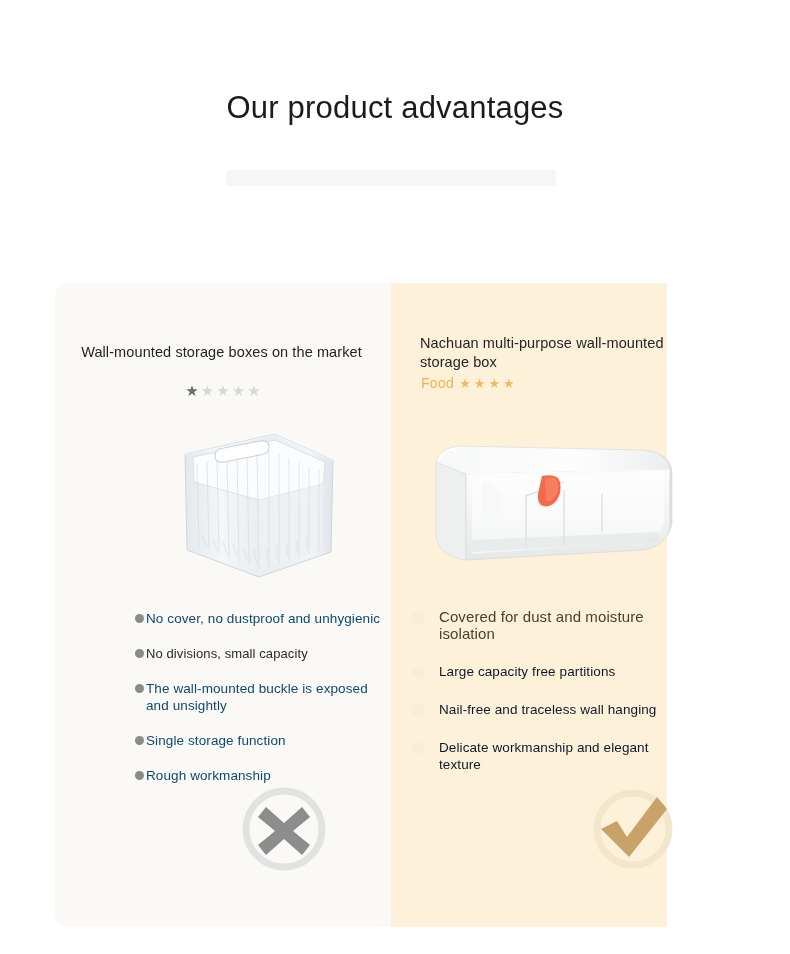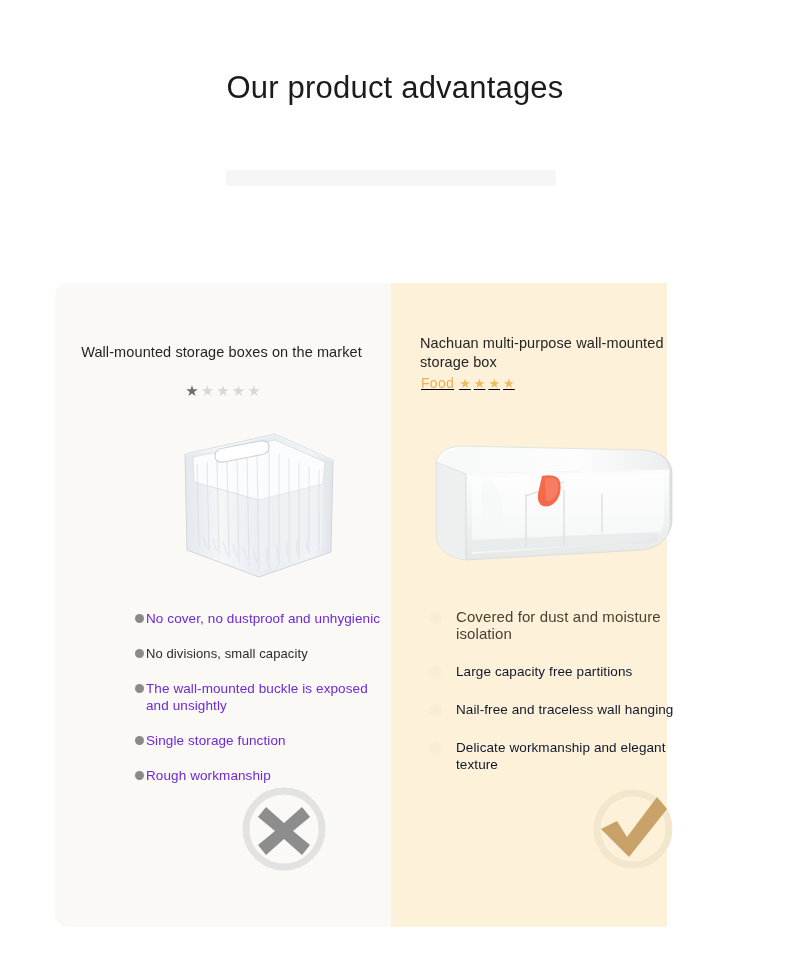--- a/index.html
+++ b/index.html
@@ -18,21 +18,21 @@
   
   .header {
     position: absolute;
     left: 0;
     top: 0;
     width: 790px;
     text-align: center;
   }
   .page-title {
     margin: 0;
-    padding-top: 68px;
+    padding-top: 88px;
     font-size: 31px;
     font-weight: 400;
     color: #1b1b1b;
     letter-spacing: 0.2px;
     line-height: 40px;
   }
   .page-subtitle {
     margin: 0;
     padding-top: 22px;
     font-size: 15px;
@@ -101,21 +101,20 @@
     left: 0;
     top: 100px;
     width: 336px;
   }
   .panel-right .rating {
     left: 30px;
     top: 92px;
     width: 280px;
     justify-content: flex-start;
     gap: 3px;
-    text-decoration: underline;
   }
   .rating-label {
     font-size: 14px;
     color: #edb258;
     margin-right: 2px;
     letter-spacing: 0.3px;
   }
   .star {
     font-size: 15px;
     line-height: 15px;
@@ -137,34 +136,34 @@
     list-style: none;
     margin: 0;
     padding: 0;
   }
   .panel-left .features {
     left: 80px;
     top: 327px;
     width: 250px;
   }
   .panel-right .features {
-    left: 27px;
+    left: 10px;
     top: 325px;
     width: 265px;
   }
   .feature-item {
     position: relative;
     padding-left: 12px;
     margin-bottom: 18px;
     font-size: 13.5px;
     line-height: 17px;
     letter-spacing: 0.1px;
   }
   .panel-left .feature-item {
-    color: #6d28d9;
+    color: #0c4a6e;
     padding-left: 11px;
   }
   .panel-right .feature-item {
     color: #0f172a;
     padding-left: 38px;
     margin-bottom: 21px;
   }
   .feature-item.emphasis {
     font-size: 13px;
     color: #2a2a2a;

